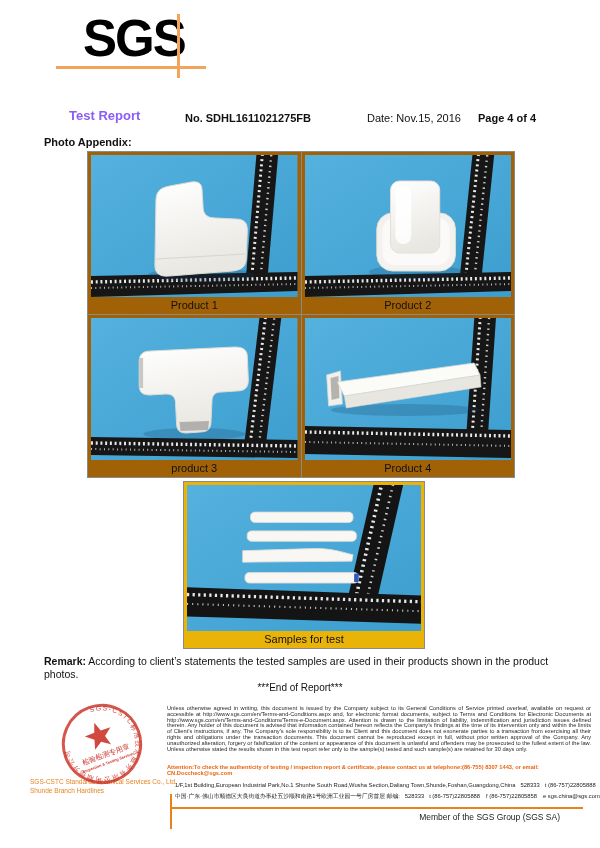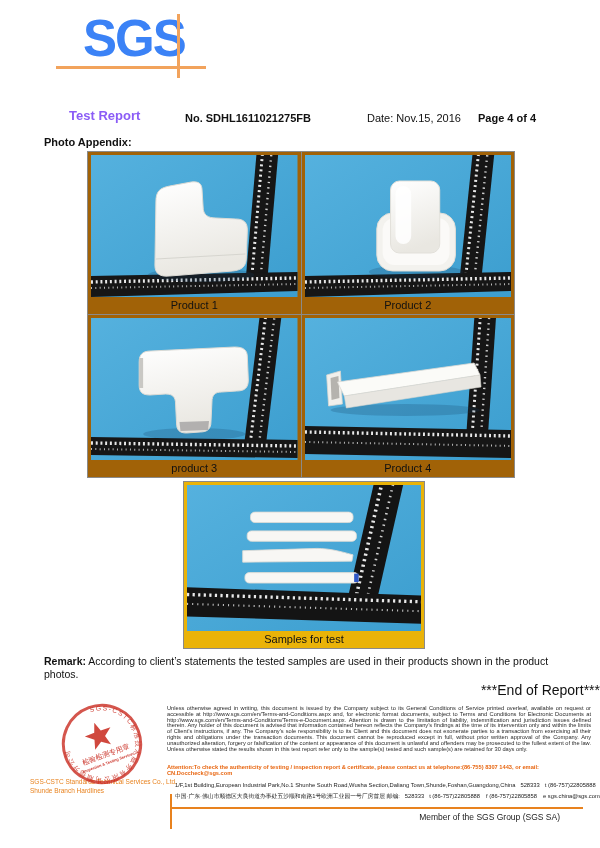--- a/index.html
+++ b/index.html
@@ -4,21 +4,21 @@
 <style>
   html,body{margin:0;padding:0}
   body{
     width:600px;height:848px;background:#ffffff;position:relative;overflow:hidden;
     font-family:"Liberation Sans","DejaVu Sans",sans-serif;color:#111;
     -webkit-text-size-adjust:none;
   }
   .abs{position:absolute}
 
   
-  .logo-text{left:83px;top:13px;font-size:51px;font-weight:bold;color:#3b82f6;letter-spacing:-2px;line-height:1}
+  .logo-text{left:83px;top:13px;font-size:51px;font-weight:bold;color:#000000;letter-spacing:-2px;line-height:1}
   .logo-hline{left:56px;top:66px;width:150px;height:3px;background:#f2a35c}
   .logo-vline{left:177px;top:14px;width:3px;height:64px;background:#f2a35c}
 
   
   .report-title{left:69px;top:108px;font-size:13px;font-weight:bold;color:#8b5cf6}
   .report-no{left:185px;top:112px;font-size:11px;font-weight:bold}
   .report-date{left:367px;top:112px;font-size:11px;font-weight:normal}
   .report-page{left:478px;top:112px;font-size:11px;font-weight:bold}
   .appendix-label{left:44px;top:136px;font-size:11px;font-weight:bold}
 
@@ -27,21 +27,21 @@
          border-top:1px solid #8a8a8a;border-left:1px solid #8a8a8a}
   .pcell{border-right:1px solid #8a8a8a;border-bottom:1px solid #8a8a8a;padding:3px 3px 0 3px;background:#a16207}
   .pcell svg{display:block;width:100%;height:142px}
   .pcaption{height:17px;line-height:16px;text-align:center;font-size:11px;color:#111}
   .pbottom{left:183px;top:481px;width:234px;border:1px solid #8a8a8a;padding:3px 3px 0 3px;background:#eab308}
   .pbottom svg{display:block;width:100%;height:146px}
 
   
   .remark{left:44px;top:655px;width:516px;font-size:10.5px;line-height:13px;color:#111}
   .remark b{font-weight:bold}
-  .endline{left:0;top:682px;width:600px;text-align:right;font-size:14px;color:#111}
+  .endline{left:0;top:682px;width:600px;text-align:center;font-size:10px;color:#111}
 
   
   .legal{left:167px;top:706px;width:424px;font-size:5.7px;line-height:5.8px;text-align:justify;color:#2a2a2a}
   .attention{left:167px;top:764px;width:424px;font-size:5.7px;line-height:6px;font-weight:bold;color:#e8650f}
   .addr-row{left:175px;width:416px;font-size:5.8px;color:#1c1c1c;white-space:nowrap;display:flex;align-items:baseline}
   .addr-row .a-text{margin-right:5px}
   .addr-row .a-postal{margin-right:5px}
   .addr-row .a-tel,.addr-row .a-fax{margin-right:6px}
   .addr1{top:782px}
   .addr2{top:792px}

